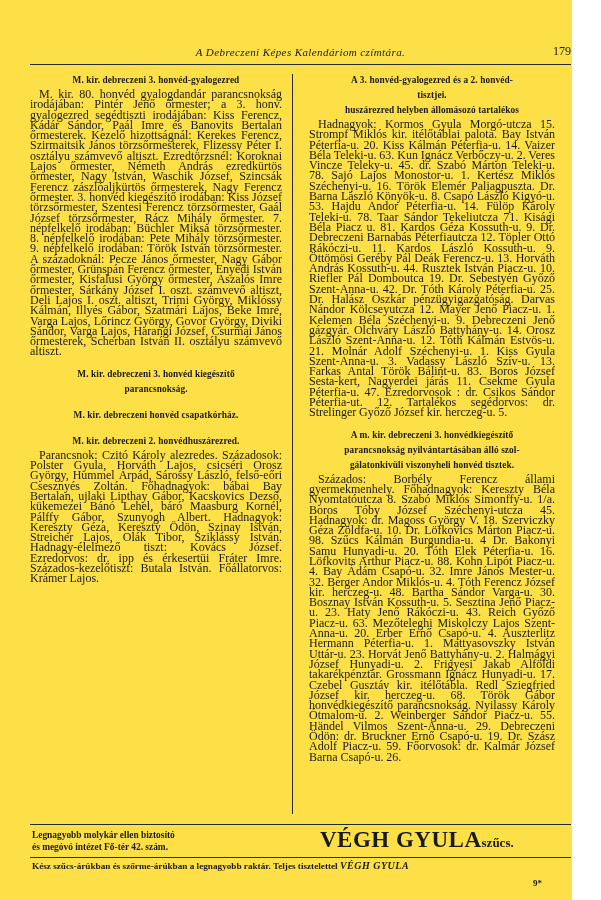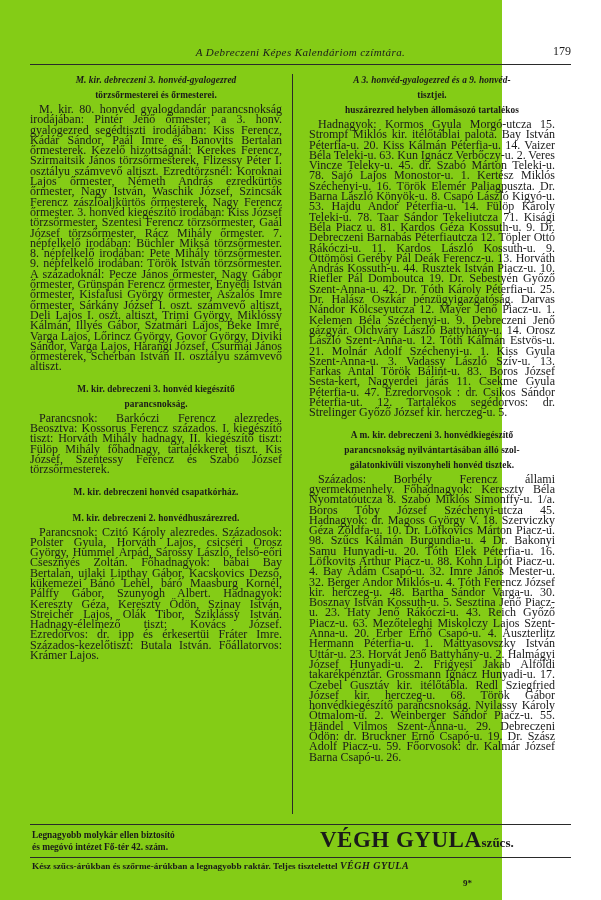--- a/index.html
+++ b/index.html
@@ -11,23 +11,23 @@
     width: 601px;
     height: 900px;
     font-family: "Liberation Serif", serif;
     color: #1a1a1a;
     position: relative;
     overflow: hidden;
   }
   .page {
     position: absolute;
     left: 0; top: 0;
-    width: 502px;
+    width: 572px;
     height: 900px;
-    background: #84cc16;
+    background: #fde047;
   }
   .header {
     position: absolute;
     left: 30px;
     top: 46px;
     width: 541px;
     display: flex;
     align-items: baseline;
     justify-content: center;
   }
@@ -76,21 +76,21 @@
     align-self: stretch;
   }
   .sec-title {
     text-align: center;
     font-weight: bold;
     font-size: 9.3px;
     line-height: 12px;
     margin: 0 0 3px 0;
     letter-spacing: 0.1px;
   }
-  .sec-title.first { margin-top: 0; font-style: italic; }
+  .sec-title.first { margin-top: 0; }
   .sec-gap { height: 11px; }
   .body-text {
     font-size: 12px;
     line-height: 10.3px;
     text-align: justify;
     text-justify: inter-word;
     hyphens: auto;
     margin: 0;
     word-spacing: -0.2px;
   }
@@ -171,30 +171,28 @@
     <div class="header-pageno">179</div>
   </div>
   <div class="rule-top"></div>
 
   <div class="columns">
 
     <div class="col left">
 
       <div>
         <div class="sec-title first">M. kir. debreczeni 3. honvéd-gyalogezred</div>
-        <div class="sec-title">törzsőrmesterei és őrmesterei.</div>
         <p class="body-text para">M. kir. 80. honvéd gyalogdandár parancsnokság irodájában: Pintér Jenő őrmester; a 3. honv. gyalogezred segédtiszti irodájában: Kiss Ferencz, Kádár Sándor, Paál Imre és Banovits Bertalan őrmesterek. Kezelő hizottságnál: Kerekes Ferencz, Szirmaitsik János törzsőrmesterek, Flizessy Péter I. osztályu számvevő altiszt. Ezredtörzsnél: Koroknai Lajos őrmester, Németh András ezredkürtös őrmester, Nagy István, Waschik József, Szincsák Ferencz zászlóaljkürtös őrmesterek, Nagy Ferencz őrmester. 3. honvéd kiegészítő irodában: Kiss József törzsőrmester, Szentesi Ferencz törzsőrmester, Gaál József törzsőrmester, Rácz Mihály őrmester. 7. népfelkelő irodában: Büchler Miksa törzsőrmester. 8. népfelkelő irodában: Pete Mihály törzsőrmester. 9. népfelkelő irodában: Török István törzsőrmester. A századoknál: Pecze János őrmester, Nagy Gábor őrmester, Grünspán Ferencz őrmester, Enyedi István őrmester, Kisfalusi György őrmester, Aszalós Imre őrmester, Sárkány József I. oszt. számvevő altiszt, Deli Lajos I. oszt. altiszt, Trimi György, Miklóssy Kálmán, Illyés Gábor, Szatmári Lajos, Beke Imre, Varga Lajos, Lőrincz György, Govor György, Diviki Sándor, Varga Lajos, Harangi József, Csurmai János őrmesterek, Scherban István II. osztályu számvevő altiszt.</p>
       </div>
 
       <div class="sec-gap"></div>
 
       <div>
         <div class="sec-title">M. kir. debreczeni 3. honvéd kiegészítő</div>
         <div class="sec-title">parancsnokság.</div>
-        <p class="body-text para">Parancsnok: Barkóczi Ferencz alezredes. Beosztva: Kossorus Ferencz százados. I. kiegészítő tiszt: Horváth Mihály hadnagy, II. kiegészítő tiszt: Fülöp Mihály főhadnagy, tartalékkeret tiszt. Kis József, Szentessy Ferencz és Szabó József törzsőrmesterek.</p>
       </div>
 
       <div class="sec-gap"></div>
 
       <div>
         <div class="sec-title">M. kir. debreczeni honvéd csapatkórház.</div>
       </div>
 
       <div class="sec-gap"></div>
 
@@ -203,21 +201,21 @@
         <p class="body-text para">Parancsnok: Czitó Károly alezredes. Századosok: Polster Gyula, Horváth Lajos, csicséri Orosz György, Hummel Árpád, Sárossy László, felső-eőri Csesznyés Zoltán. Főhadnagyok: bábai Bay Bertalan, ujlaki Lipthay Gábor, Kacskovics Dezső, kükemezei Bánó Lehel, báró Maasburg Kornél, Pálffy Gábor, Szunyogh Albert. Hadnagyok: Kereszty Géza, Kereszty Ödön, Szinay István, Streicher Lajos, Olák Tibor, Sziklássy István. Hadnagy-élelmező tiszt: Kovács József. Ezredorvos: dr. ipp és érkesertüi Fráter Imre. Százados-kezelőtiszt: Butala István. Főállatorvos: Krámer Lajos.</p>
       </div>
 
     </div>
 
     <div class="divider"></div>
 
     <div class="col right">
 
       <div>
-        <div class="sec-title first">A 3. honvéd-gyalogezred és a 9. honvéd-</div>
+        <div class="sec-title first">A 3. honvéd-gyalogezred és a 2. honvéd-</div>
         <div class="sec-title">tisztjei.</div>
         <div class="sec-title">huszárezred helyben állomásozó tartalékos</div>
         <p class="body-text para">Hadnagyok: Kormos Gyula Morgó-utcza 15. Strompf Miklós kir. itélőtáblai palota. Bay István Péterfia-u. 20. Kiss Kálmán Péterfia-u. 14. Vaizer Béla Teleki-u. 63. Kun Ignácz Verbőczy-u. 2. Veres Vincze Teleky-u. 45. dr. Szabó Márton Teleki-u. 78. Sajó Lajos Monostor-u. 1. Kertész Miklós Széchenyi-u. 16. Török Elemér Paliagpuszta. Dr. Barna László Könyök-u. 8. Csapó László Kigyó-u. 53. Hajdu Andor Péterfia-u. 14. Fülöp Károly Teleki-u. 78. Taar Sándor Tekeliutcza 71. Kisági Béla Piacz u. 81. Kardos Géza Kossuth-u. 9. Dr. Debreczeni Barnabás Péterfiautcza 12. Töpler Ottó Rákóczi-u. 11. Kardos László Kossuth-u. 9. Öttömösi Geréby Pál Deák Ferencz-u. 13. Horváth András Kossuth-u. 44. Rusztek István Piacz-u. 10. Riefler Pál Domboutca 19. Dr. Sebestyén Győző Szent-Anna-u. 42. Dr. Tóth Károly Péterfia-u. 25. Dr. Halász Oszkár pénzügyigazgatóság. Darvas Nándor Kölcseyutcza 12. Mayer Jenő Piacz-u. 1. Kelemen Béla Széchenyi-u. 9. Debreczeni Jenő gázgyár. Olchváry László Battyhány-u. 14. Orosz László Szent-Anna-u. 12. Tóth Kálmán Estvös-u. 21. Molnár Adolf Széchenyi-u. 1. Kiss Gyula Szent-Anna-u. 3. Vadassy László Szív-u. 13. Farkas Antal Török Bálint-u. 83. Boros József Sesta-kert, Nagyerdei járás 11. Csekme Gyula Péterfia-u. 47. Ezredorvosok : dr. Csikos Sándor Péterfia-ut. 12. Tartalékos segédorvos: dr. Strelinger Győző József kir. herczeg-u. 5.</p>
       </div>
 
       <div class="sec-gap"></div>
 
       <div>
         <div class="sec-title">A m. kir. debreczeni 3. honvédkiegészítő</div>
         <div class="sec-title">parancsnokság nyilvántartásában álló szol-</div>

